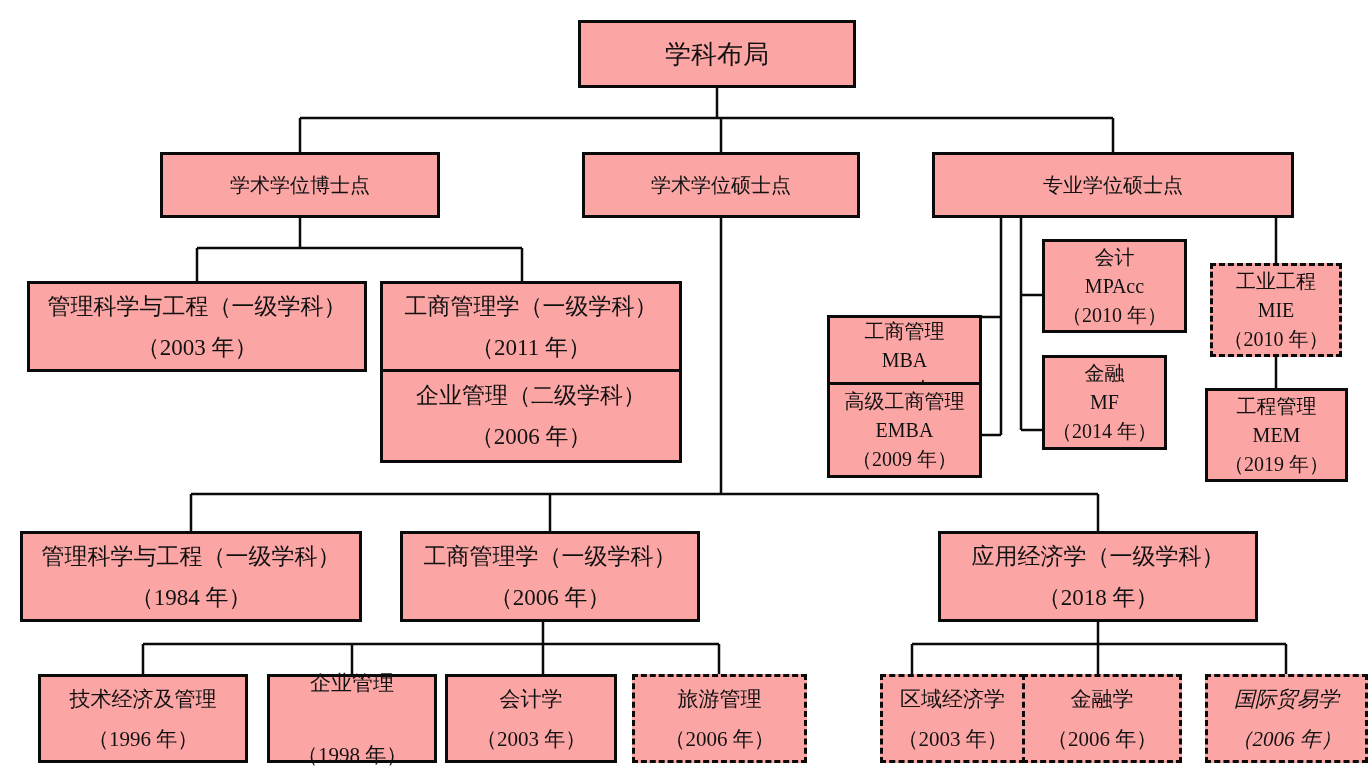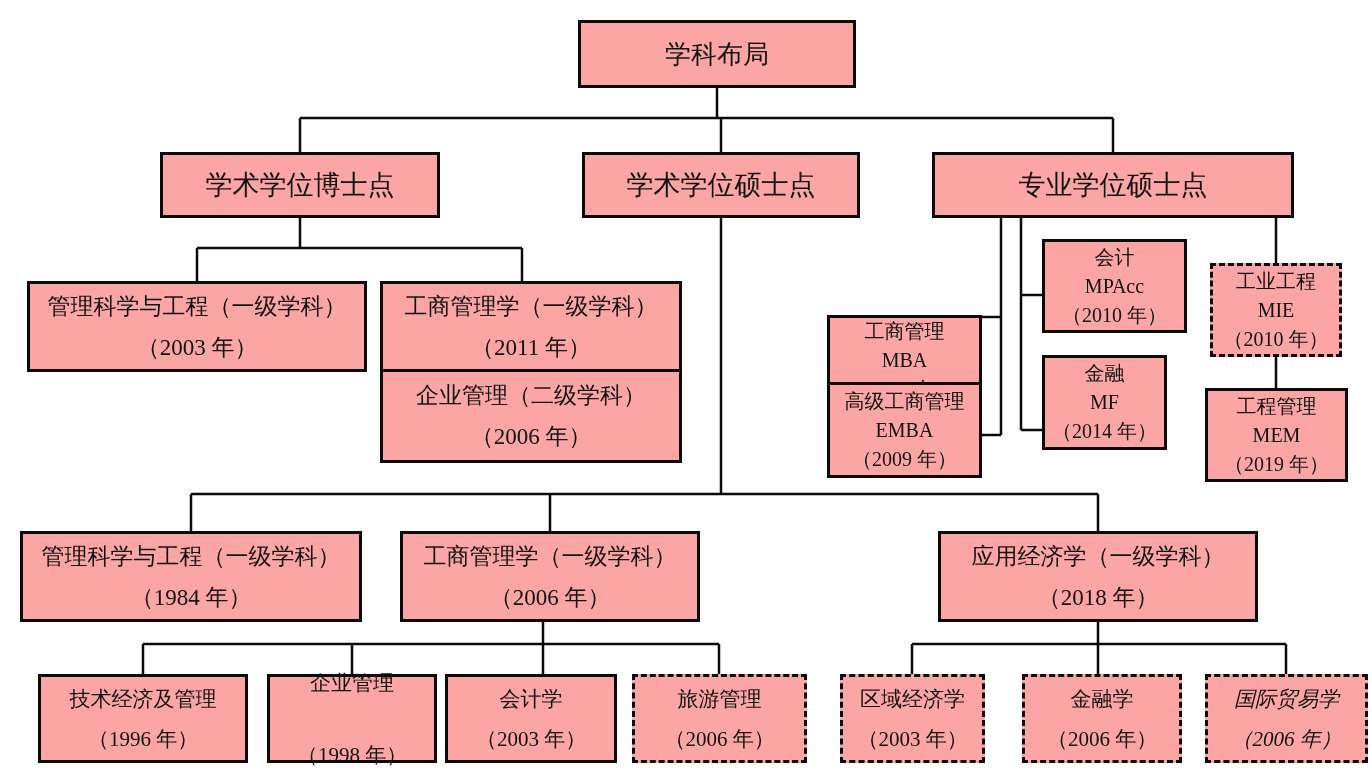--- a/index.html
+++ b/index.html
@@ -9,21 +9,21 @@
   }
   .wires{position:absolute;left:0;top:0;width:1372px;height:782px;}
   .node{
     position:absolute;box-sizing:border-box;background:#fca5a5;
     border:3px solid #0a0a0a;display:flex;flex-direction:column;
     align-items:center;justify-content:center;text-align:center;
   }
   .node.dashed{border:3px dashed #0a0a0a;}
   .line{white-space:nowrap;}
   .lv1{font-size:26px;}
-  .lv2{font-size:27px;}
+  .lv2{font-size:20px;}
   .mid{font-size:23px;}
   .mid .line{line-height:41px;}
   .small{font-size:20px;}
   .small .line{line-height:29px;}
   .bot{font-size:21px;}
   .bot .line{line-height:40px;}
 </style>
 </head>
 <body>
 
@@ -122,21 +122,21 @@
   </div>
   <div class="node bot" style="left:445px;top:674px;width:172px;height:89px;">
     <div class="line">会计学</div>
     <div class="line">（2003 年）</div>
   </div>
   <div class="node bot dashed" style="left:632px;top:674px;width:175px;height:89px;">
     <div class="line">旅游管理</div>
     <div class="line">（2006 年）</div>
   </div>
 
-  <div class="node bot dashed" style="left:840px;top:674px;width:145px;height:89px;">
+  <div class="node bot dashed" style="left:880px;top:674px;width:145px;height:89px;">
     <div class="line">区域经济学</div>
     <div class="line">（2003 年）</div>
   </div>
   <div class="node bot dashed" style="left:1022px;top:674px;width:160px;height:89px;">
     <div class="line">金融学</div>
     <div class="line">（2006 年）</div>
   </div>
   <div class="node bot dashed" style="left:1205px;top:674px;width:163px;height:89px;font-style:italic;">
     <div class="line">国际贸易学</div>
     <div class="line">（2006 年）</div>

